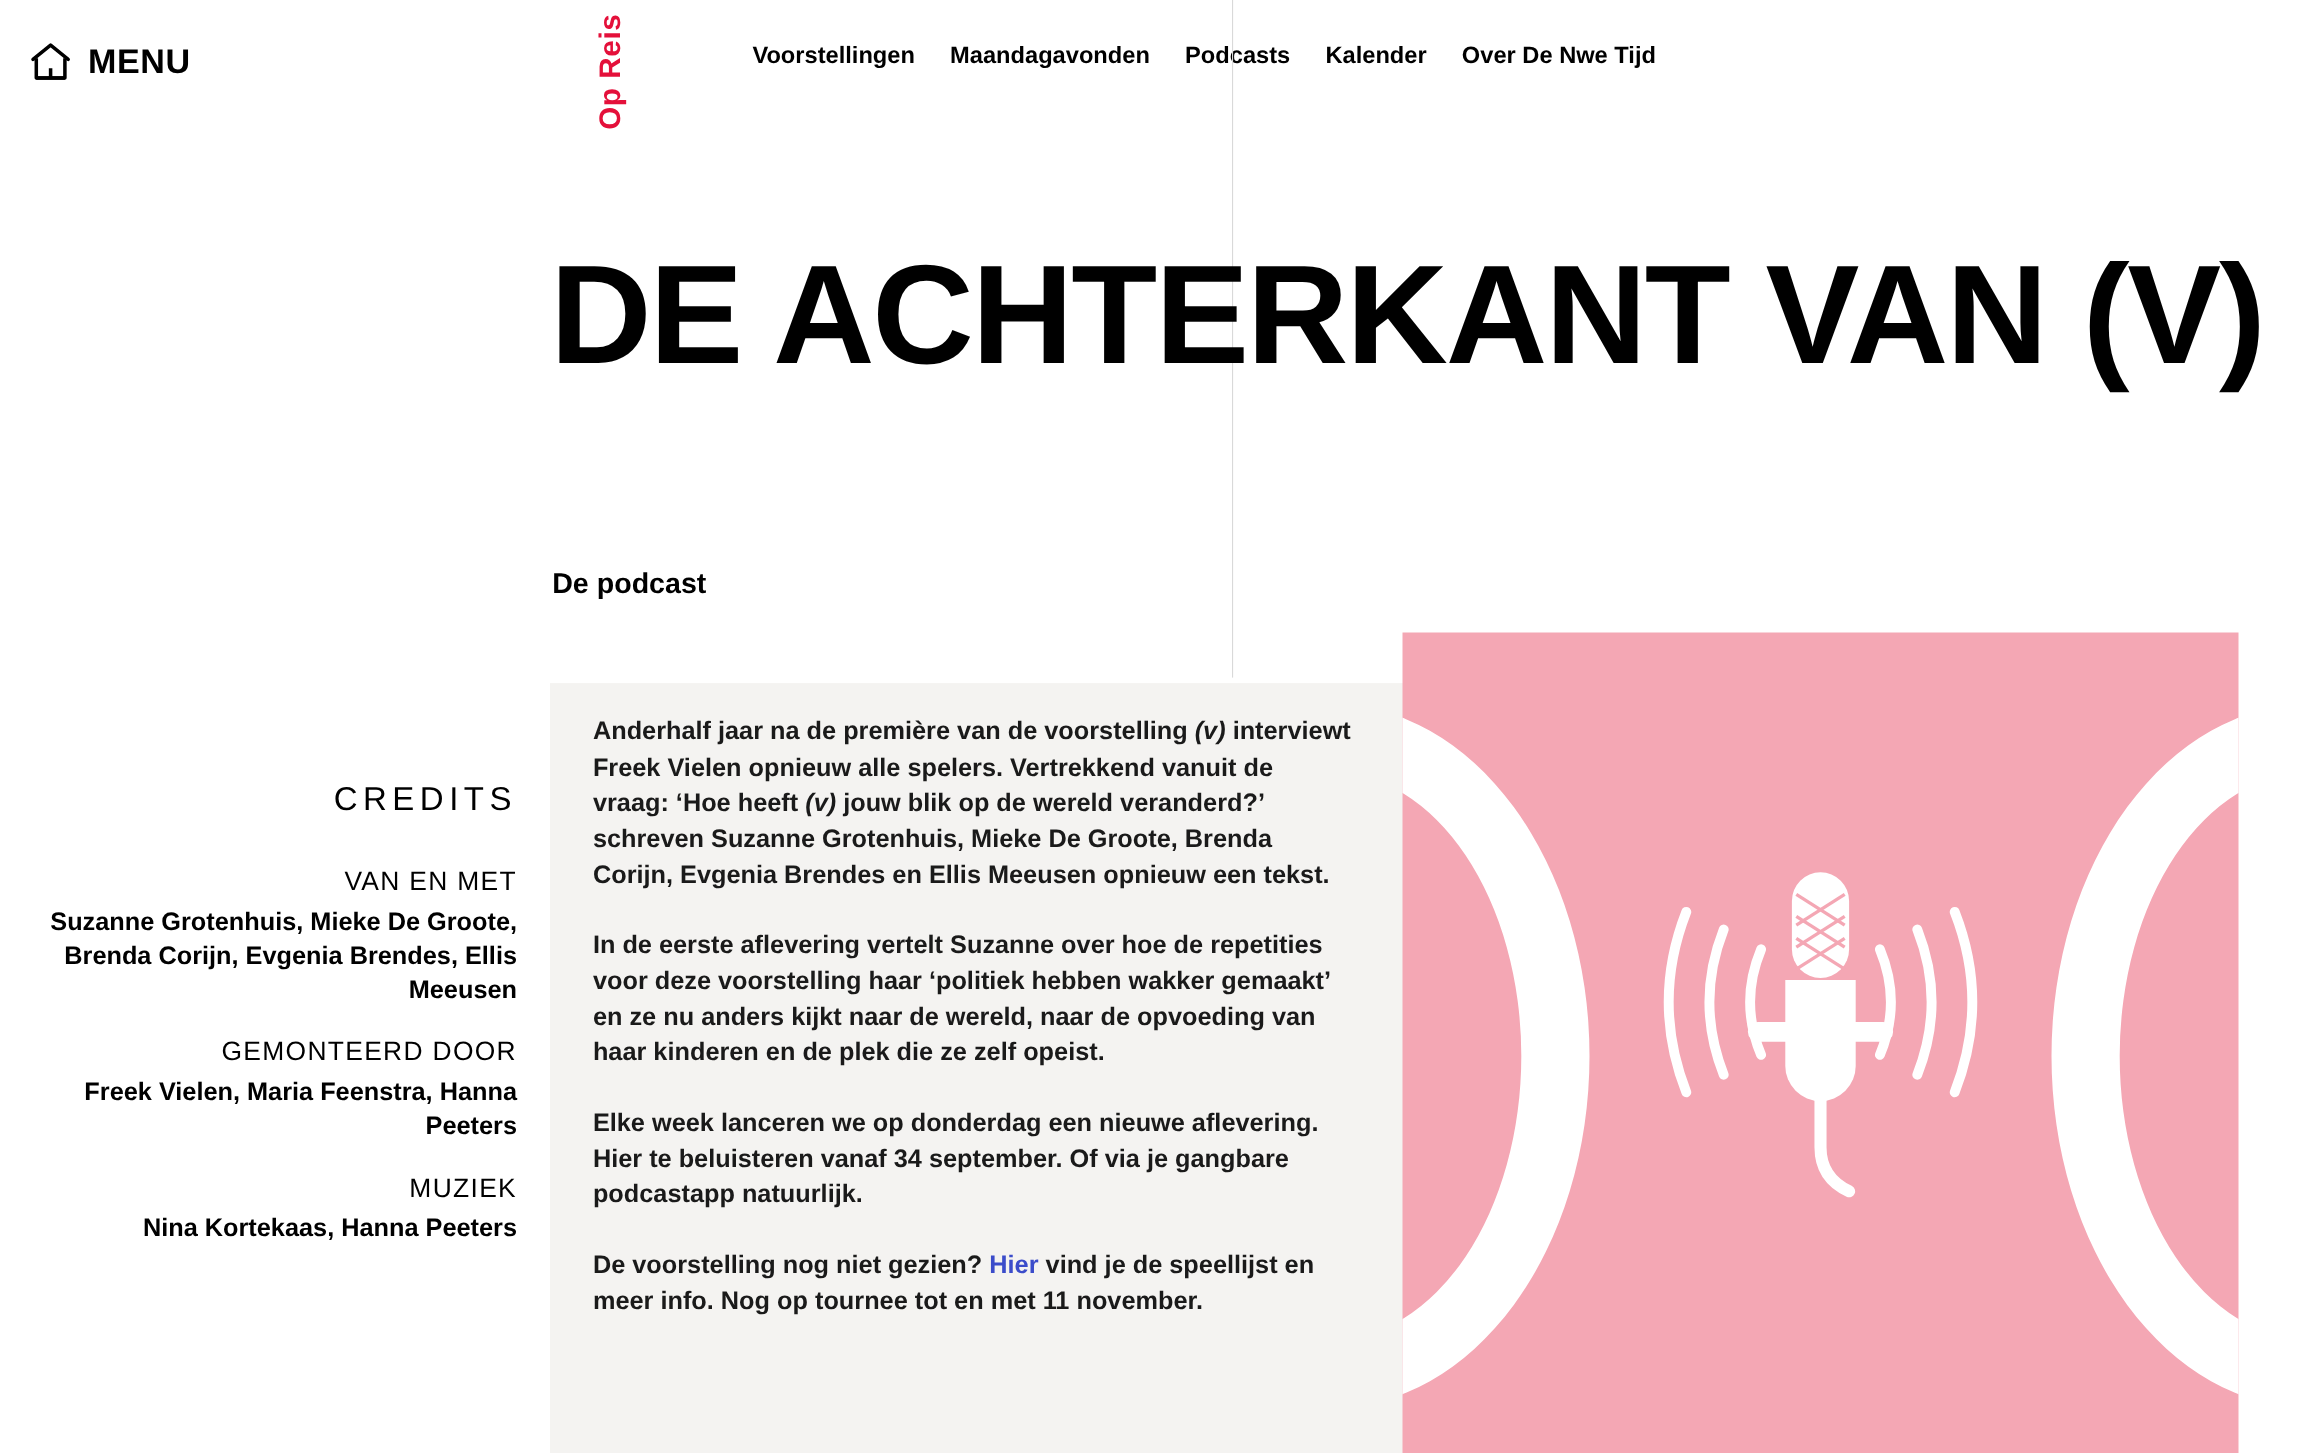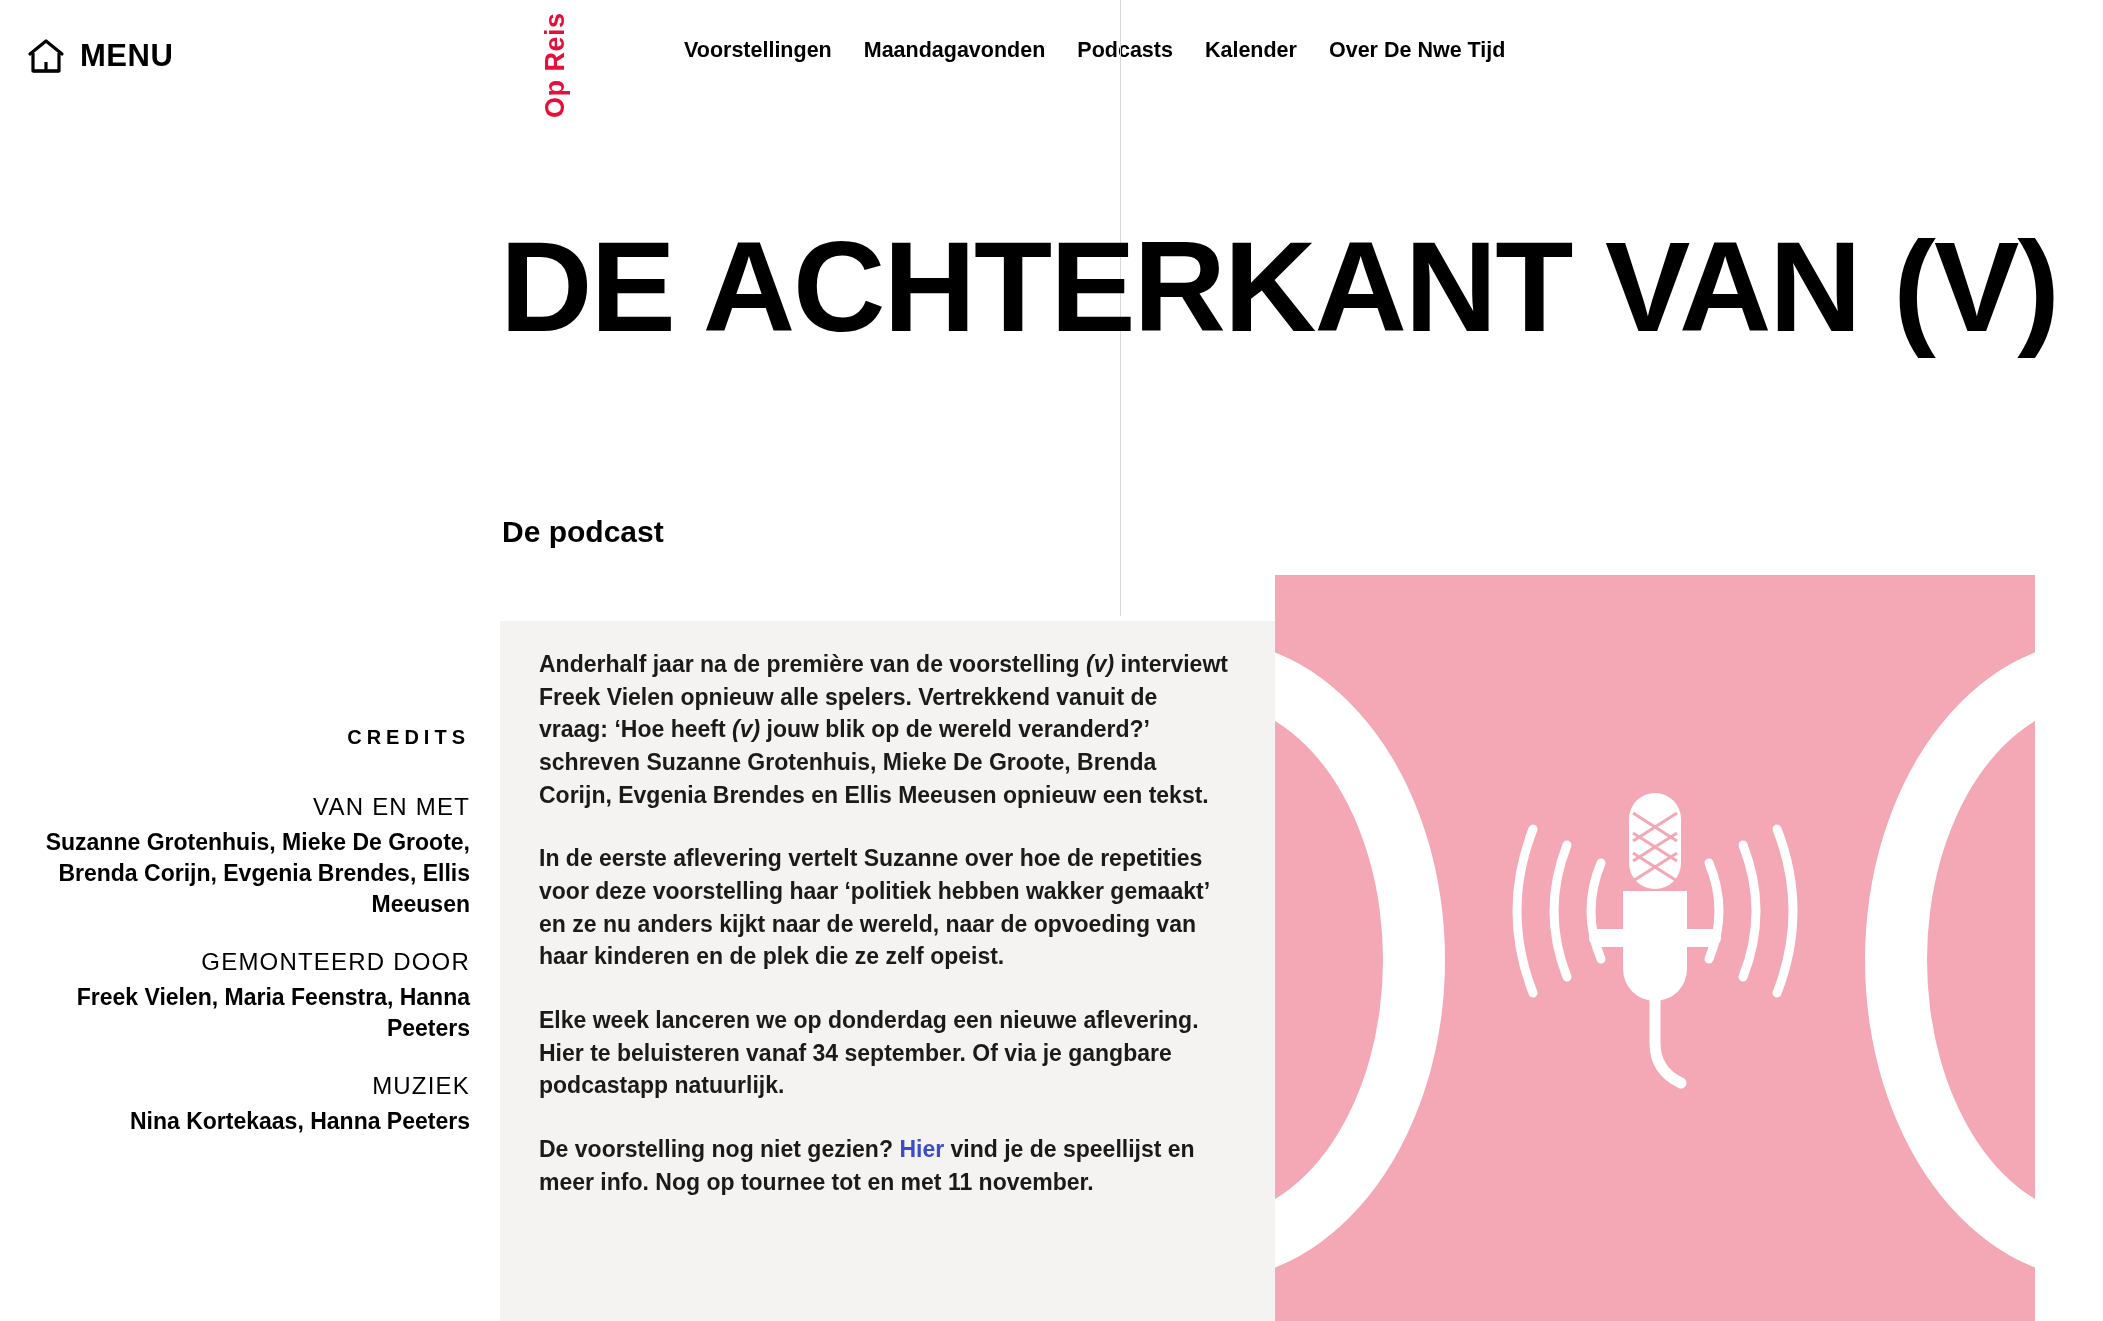--- a/index.html
+++ b/index.html
@@ -98,21 +98,21 @@
     line-height: 0.86;
     font-weight: bold;
     letter-spacing: -2px;
     color: #000;
     margin: 0;
   }
   .hero-sub {
     position: absolute;
     left: 502px;
     top: 515px;
-    font-size: 30px;
+    font-size: 26px;
     font-weight: bold;
     color: #000;
   }
 
   
   .content-bg {
     position: absolute;
     left: 500px;
     top: 621px;
     width: 776px;
@@ -121,24 +121,24 @@
   }
   .credits {
     position: absolute;
     left: 40px;
     top: 710px;
     width: 430px;
     text-align: right;
     color: #000;
   }
   .credits-title {
-    font-size: 20px;
+    font-size: 30px;
     letter-spacing: 5px;
-    font-weight: bold;
-    margin: 16px 0 44px 0;
+    font-weight: normal;
+    margin: 0 0 44px 0;
   }
   .credit-block { margin-bottom: 28px; }
   .credit-label {
     font-size: 24px;
     font-weight: normal;
     letter-spacing: 1.2px;
     margin-bottom: 6px;
   }
   .credit-value {
     font-size: 23px;

